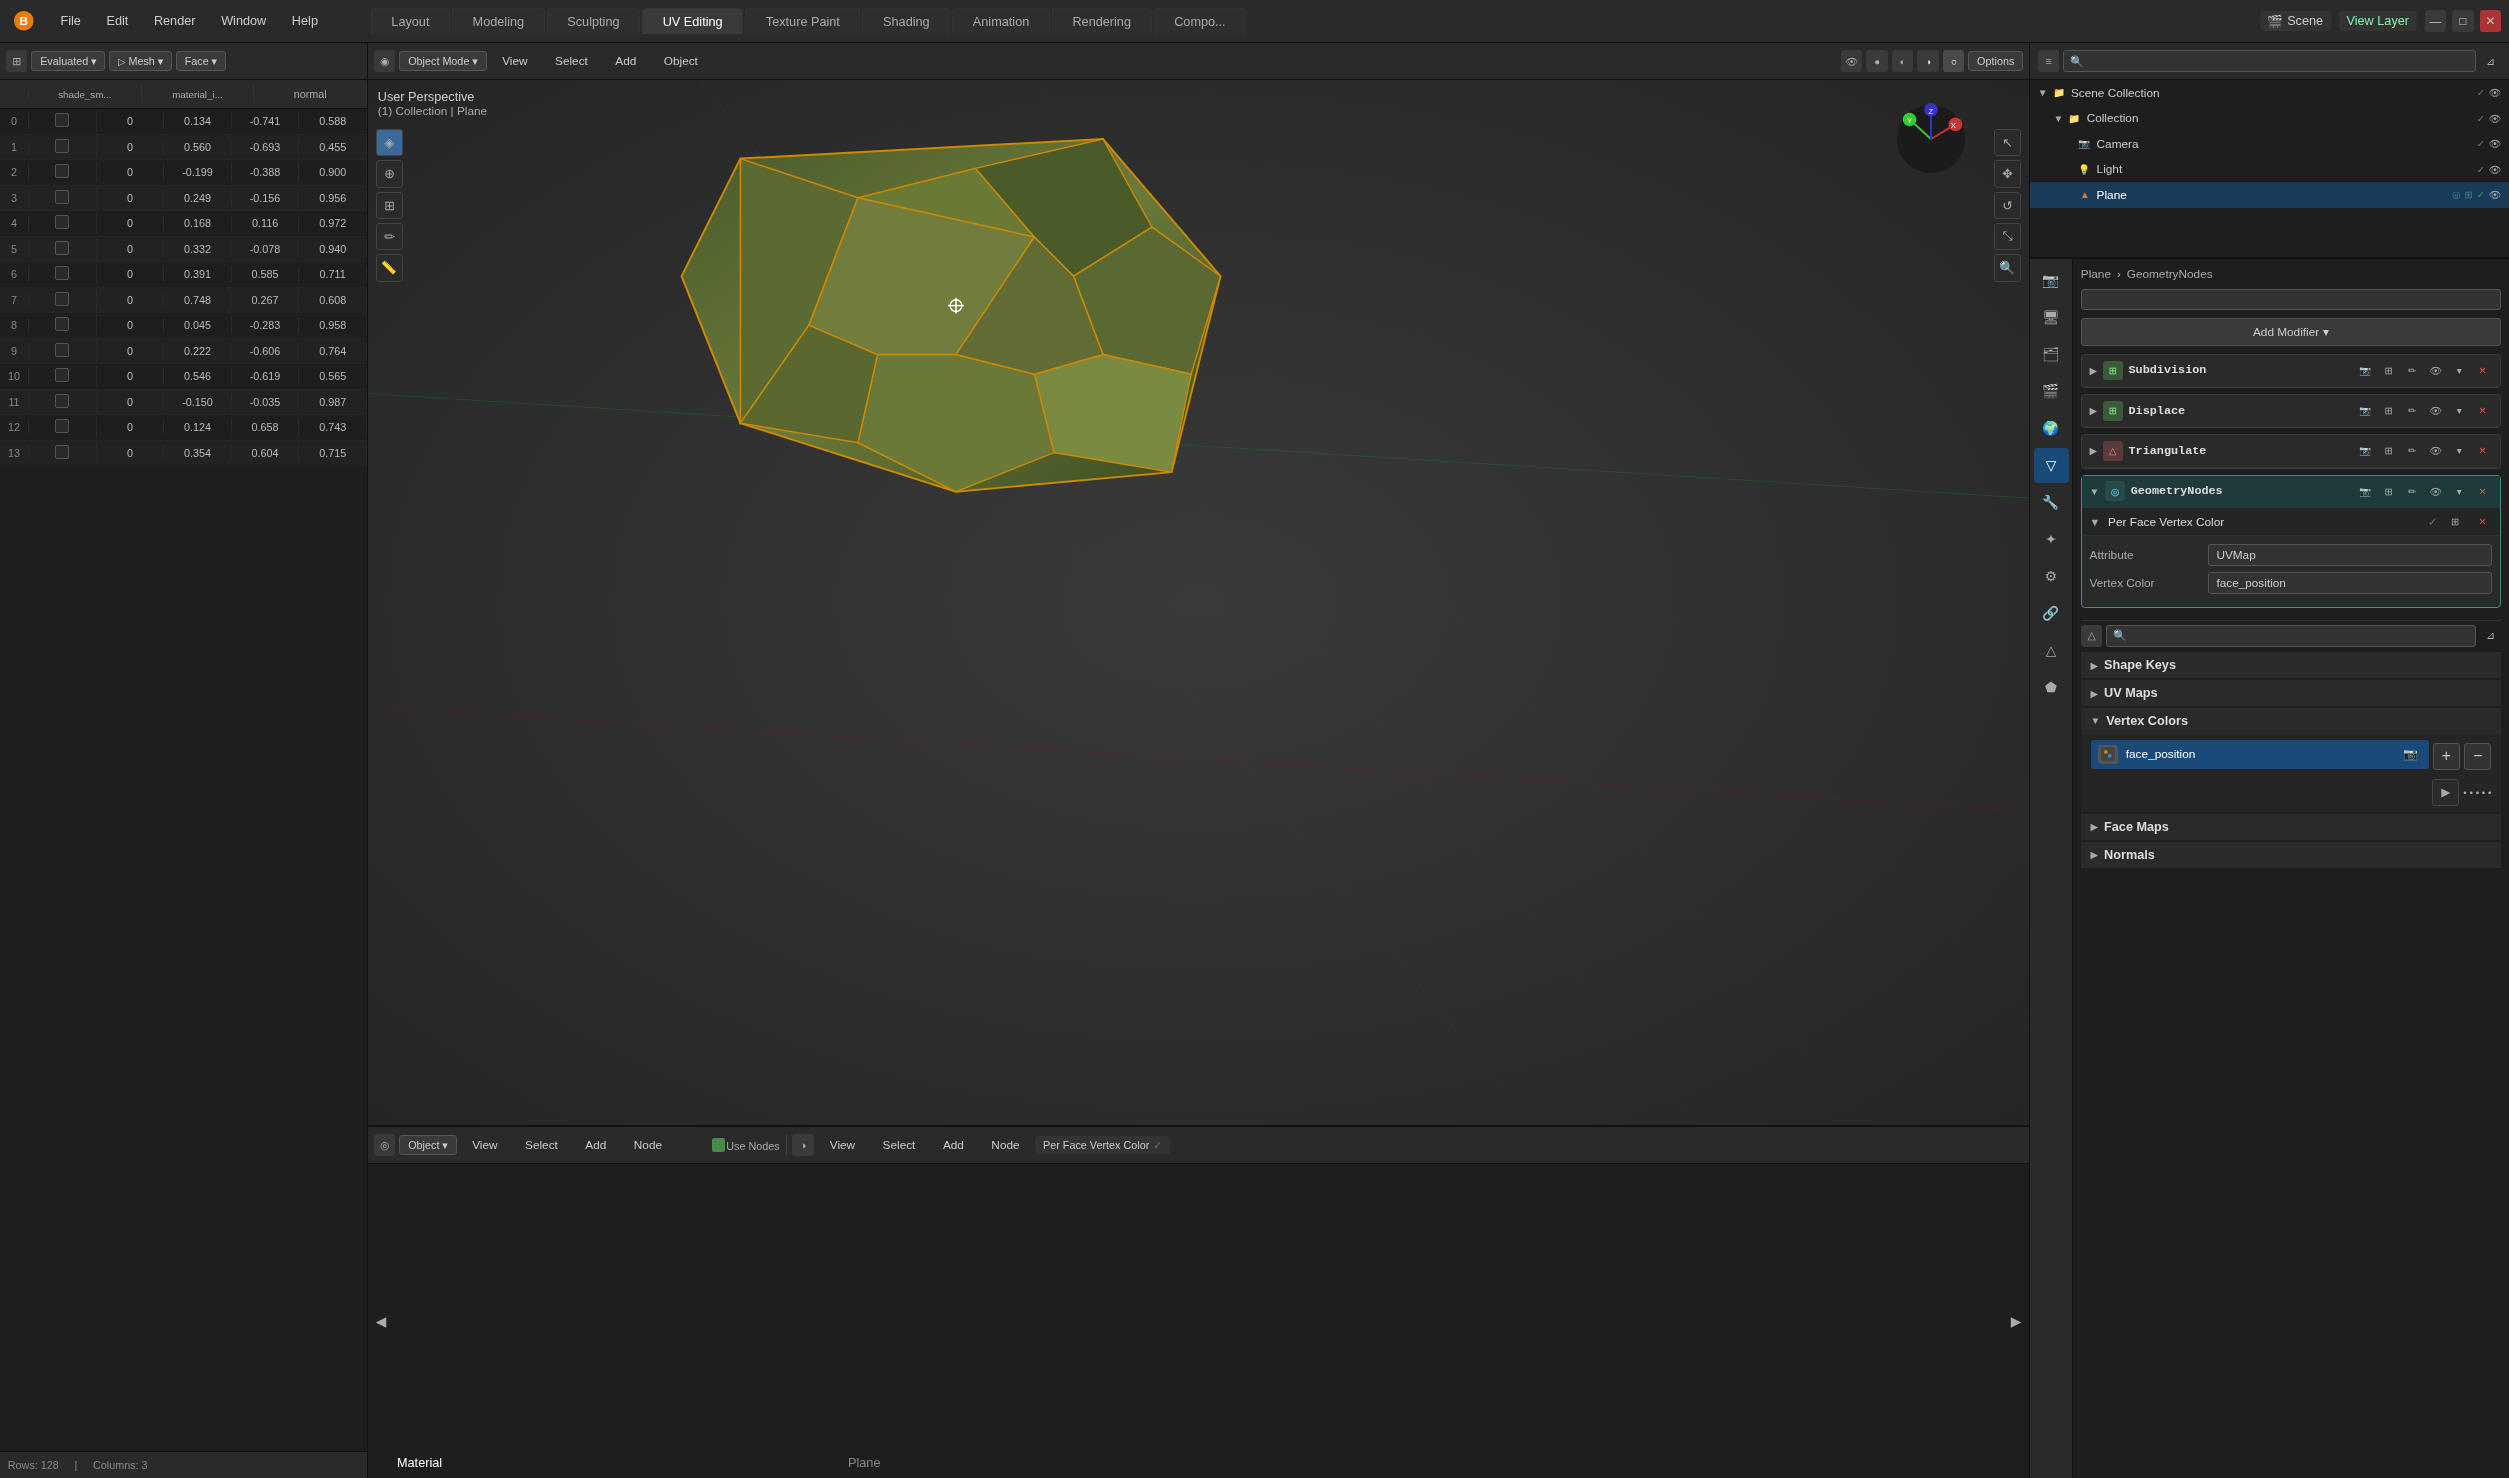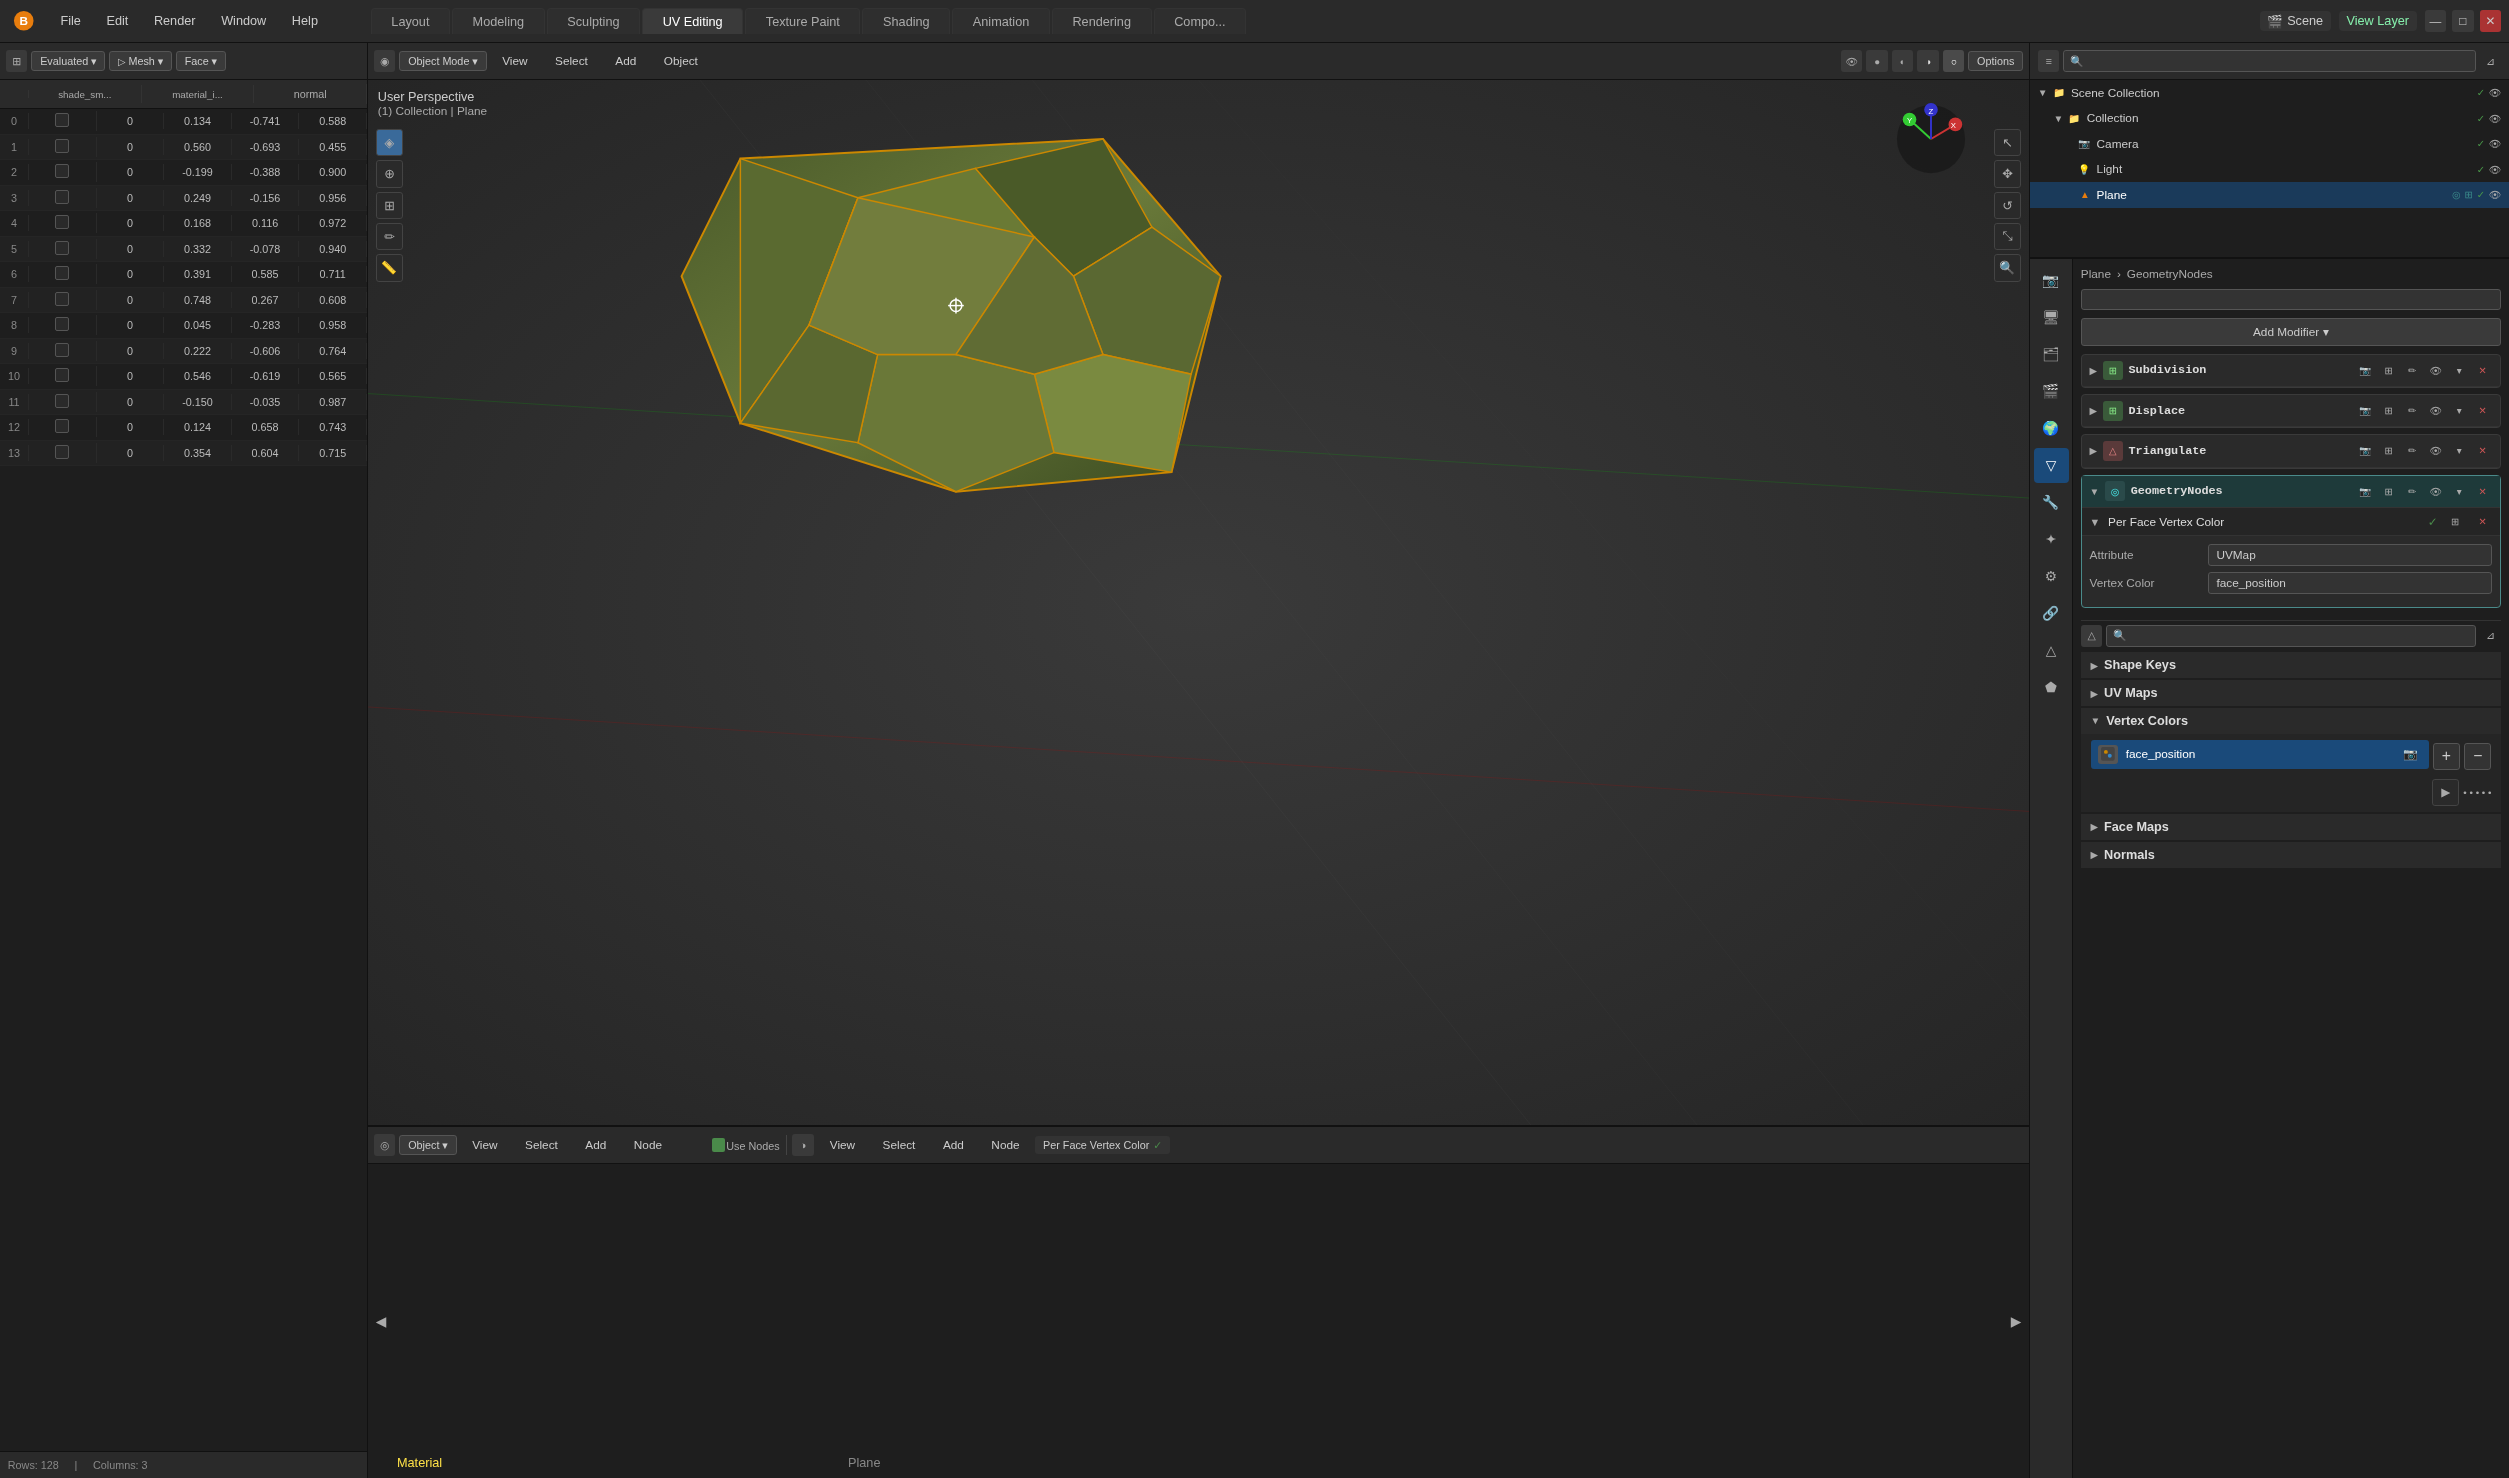--- a/index.html
+++ b/index.html
@@ -207,21 +207,21 @@
     .node-canvas {
       flex: 1;
       background: #1e1e1e;
       position: relative;
       overflow: hidden;
     }
     .node-footer-labels {
       position: absolute;
       bottom: 7.8px;
       left: 29px;
-      color: #fde047;
+      color: #ffffff;
       font-size: 12.7px;
     }
     .node-footer-right {
       position: absolute;
       bottom: 7.8px;
       left: 480px;
       color: #888;
       font-size: 12.7px;
     }
 

